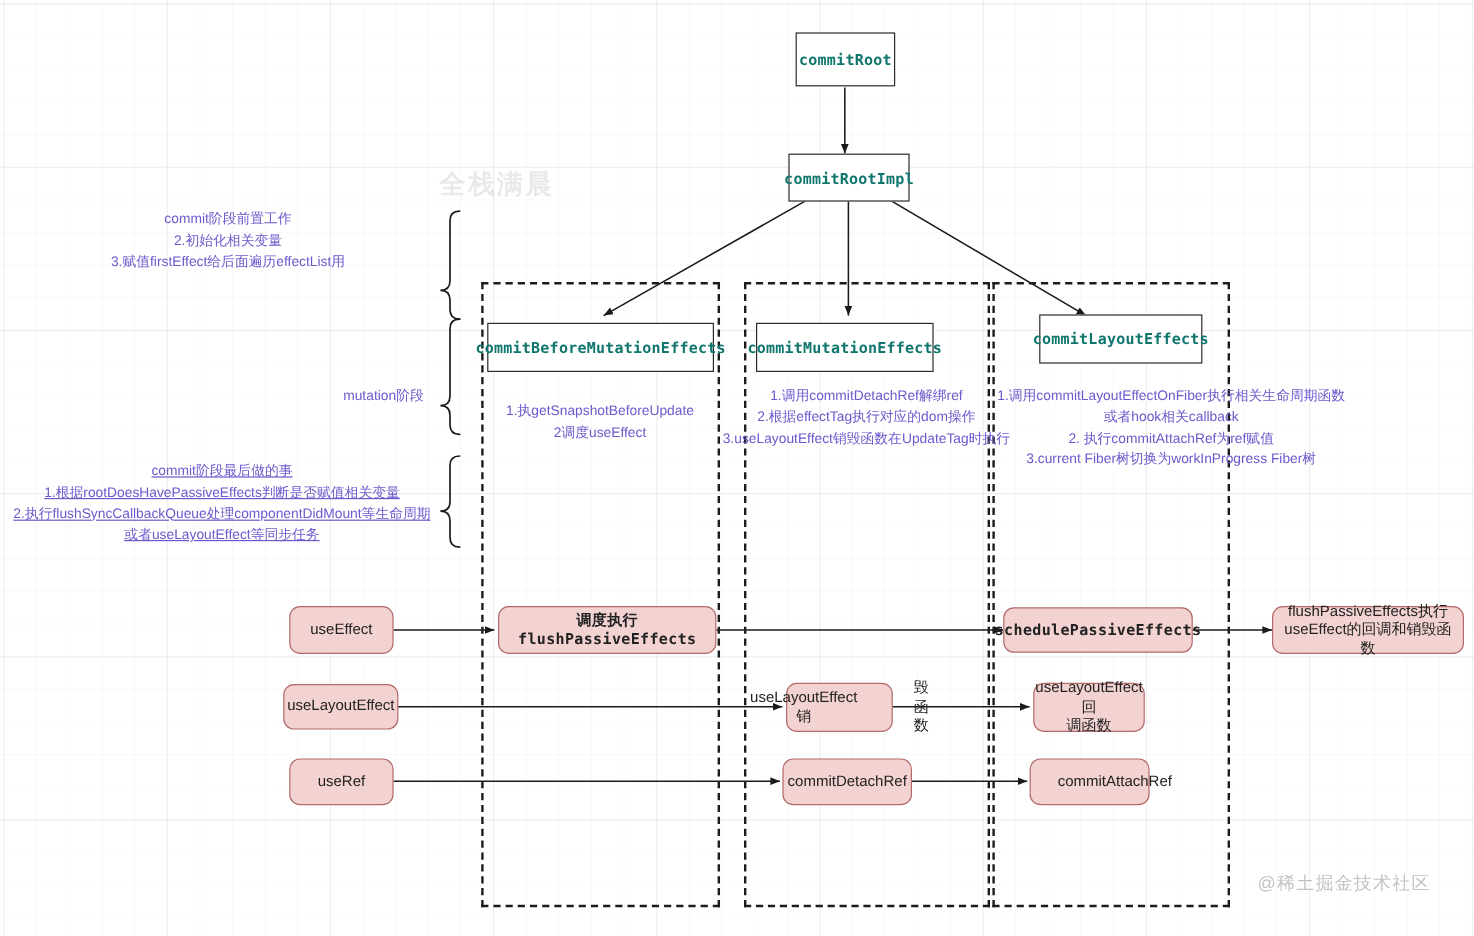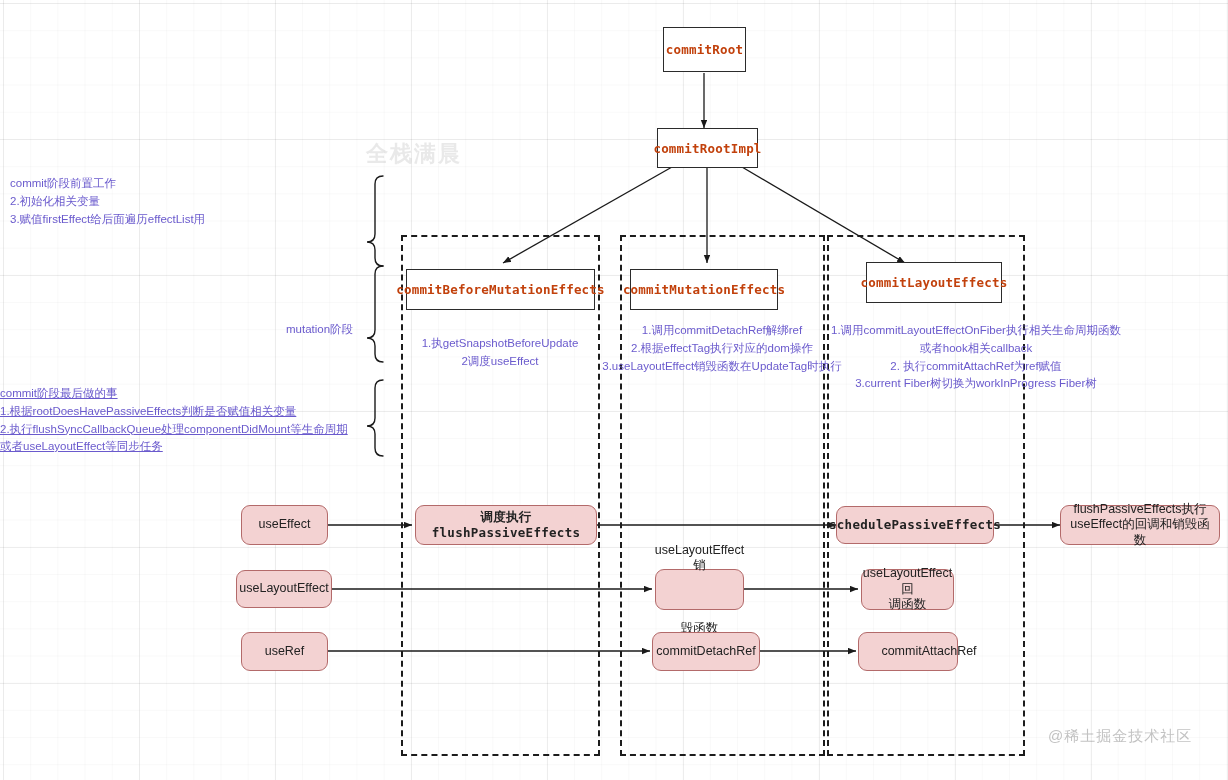--- a/index.html
+++ b/index.html
@@ -30,21 +30,21 @@
     box-sizing:border-box;
     display:flex;align-items:center;justify-content:center;
     text-align:center;
   }
   .node-mono{
     background:#ffffff;
     border:1px solid #2b2b2b;
     font-family:"DejaVu Sans Mono","Liberation Mono",monospace;
     font-weight:bold;
     font-size:12.5px;
-    color:#c2410c;
+    color:#0f766e;
     letter-spacing:0.2px;
   }
   .node-pink{
     background:#f3d2d2;
     border:1px solid #b36a6a;
     border-radius:9px;
     color:#222;
     font-size:12.5px;
     line-height:1.25;
     padding:2px 6px;
@@ -66,21 +66,21 @@
 
   
   .anno{
     position:absolute;
     color:#6a5acd;
     font-size:11.5px;
     line-height:1.55;
     text-align:center;
     white-space:nowrap;
   }
-  .anno.left{text-align:left;}
+  .anno.left{text-align:center;}
   .anno-line{display:block;}
 
   .phase-label{
     position:absolute;
     color:#6a5acd;
     font-size:11.5px;
     white-space:nowrap;
     margin-top:28px;
   }
 
@@ -188,21 +188,21 @@
 
   <div class="node node-pink mono" style="left:836px;top:506px;width:158px;height:38px;">schedulePassiveEffects</div>
 
   <div class="node node-pink" style="left:1060px;top:505px;width:160px;height:40px;flex-direction:column;">
     <span>flushPassiveEffects执行</span>
     <span>useEffect的回调和销毁函数</span>
   </div>
 
   <div class="node node-pink" style="left:236px;top:570px;width:96px;height:38px;">useLayoutEffect</div>
 
-  <div class="node node-pink" style="left:655px;top:569px;width:89px;height:41px;flex-direction:column;gap:47px;">
+  <div class="node node-pink" style="left:655px;top:569px;width:89px;height:41px;flex-direction:row;gap:47px;">
     <span>useLayoutEffect销</span>
     <span>毁函数</span>
   </div>
 
   <div class="node node-pink" style="left:861px;top:569px;width:93px;height:41px;flex-direction:column;">
     <span>useLayoutEffect回</span>
     <span>调函数</span>
   </div>
 
   <div class="node node-pink" style="left:241px;top:632px;width:87px;height:39px;">useRef</div>

